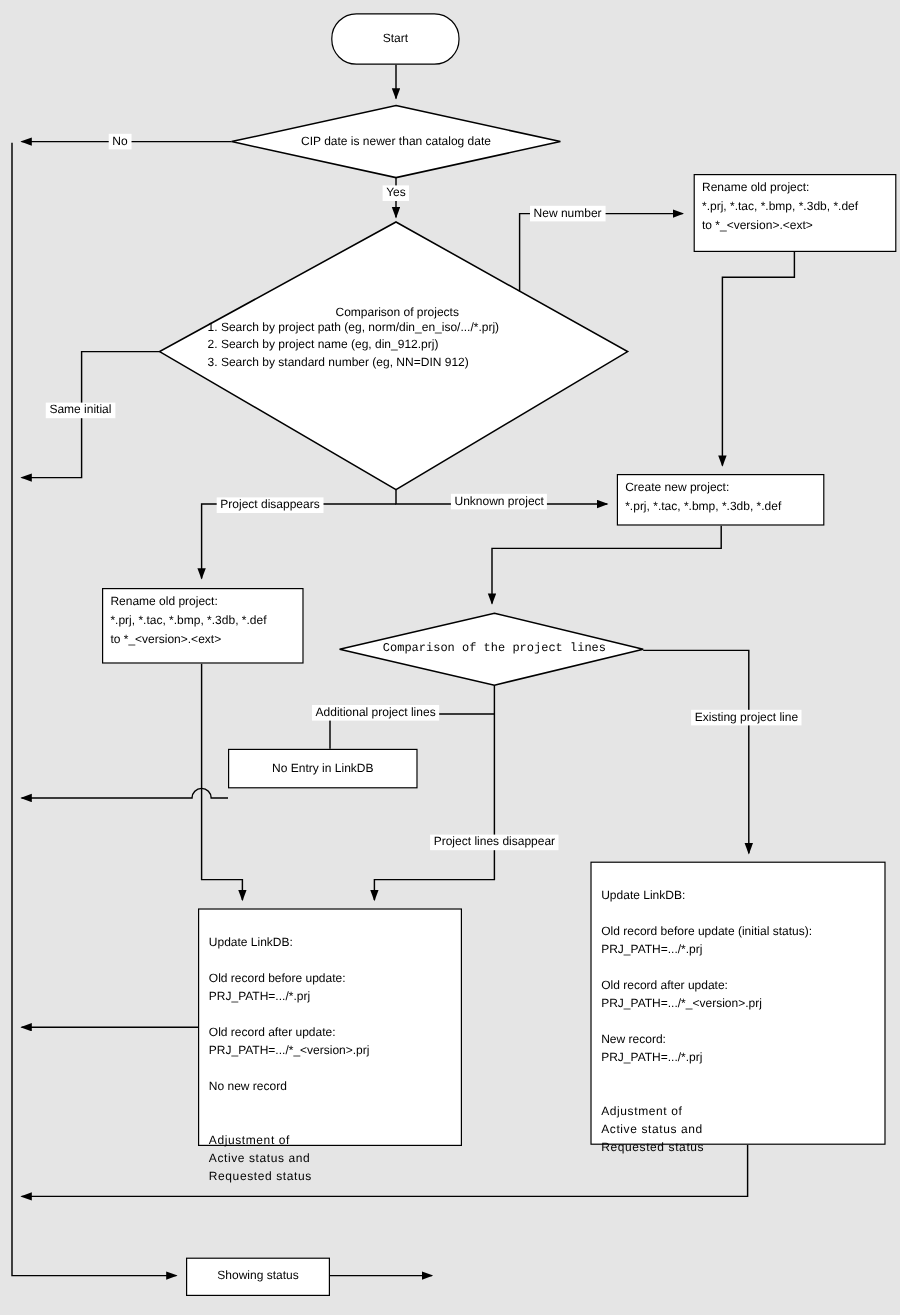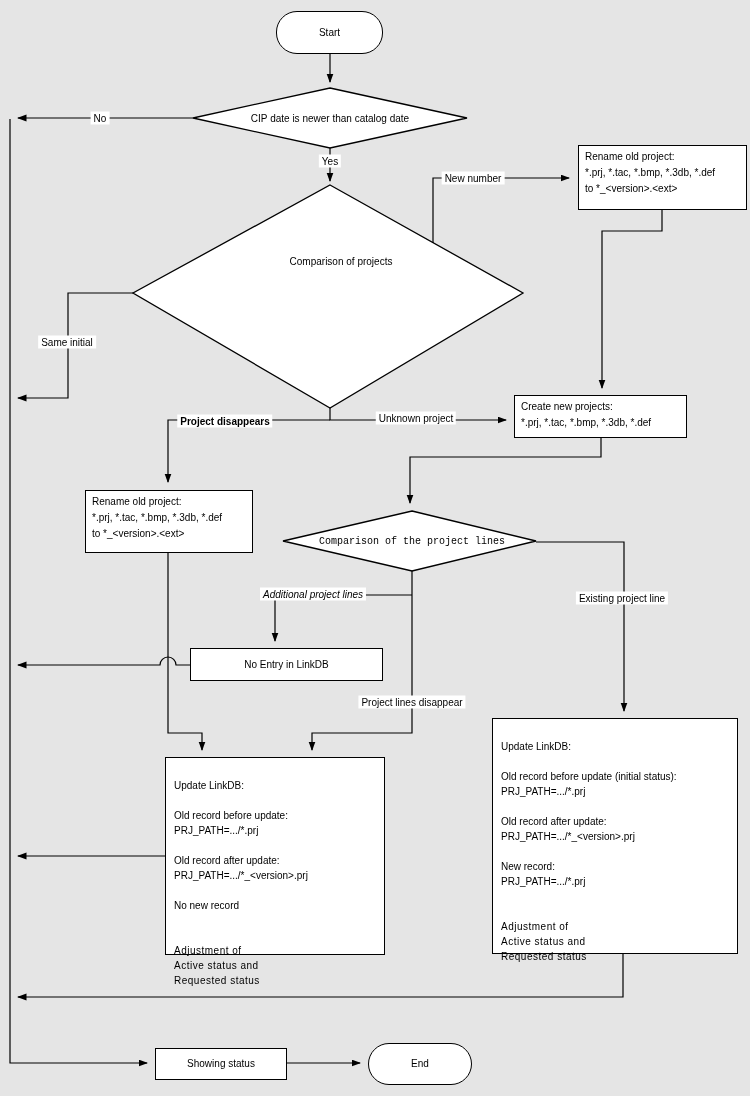--- a/index.html
+++ b/index.html
@@ -60,35 +60,37 @@
     <path d="M412,595 L275,595 L275,641" marker-end="url(#arr)"></path>
     <path d="M412,571 L412,733 L312,733 L312,750" marker-end="url(#arr)"></path>
     <path d="M190,665 L176,665 A8,8 0 0 0 160,665 L18,665" marker-end="url(#arr)"></path>
     <path d="M168,553 L168,733 L202,733 L202,750" marker-end="url(#arr)"></path>
     <path d="M165,856 L18,856" marker-end="url(#arr)"></path>
     <path d="M623,954 L623,997 L18,997" marker-end="url(#arr)"></path>
     <path d="M275,1063 L360,1063" marker-end="url(#arr)"></path>
   </svg>
 
   <div class="node term" style="left:276px;top:11px;width:107px;height:43px;">Start</div>
-  <div class="node term" style="left:368px;top:1043px;width:104px;height:42px;">End</div>
 
   <div class="dlbl" style="left:330px;top:118px;">CIP date is newer than catalog date</div>
-  <div class="dlbl" style="left:341px;top:261px;">Comparison of projects</div>
+  <div class="dlbl" style="left:331px;top:261px;">Comparison of projects</div>
+  <div class="ditems" style="left:173px;top:267px;width:330px;">1. Search by project path (eg, norm/din_en_iso/.../*.prj)
+2. Search by project name (eg, din_912.prj)
+3. Search by standard number (eg, NN=DIN 912)</div>
   <div class="dlbl" style="left:412px;top:541px;font-family:Liberation Mono, monospace;">Comparison of the project lines</div>
 
   <div class="node" style="left:578px;top:145px;width:169px;height:65px;">Rename old project:
 *.prj, *.tac, *.bmp, *.3db, *.def
 to *_&lt;version&gt;.&lt;ext&gt;</div>
-  <div class="node" style="left:514px;top:395px;width:173px;height:43px;">Create new projects:
+  <div class="node" style="left:514px;top:395px;width:173px;height:43px;">Create new project:
 *.prj, *.tac, *.bmp, *.3db, *.def</div>
   <div class="node" style="left:85px;top:490px;width:168px;height:63px;">Rename old project:
 *.prj, *.tac, *.bmp, *.3db, *.def
 to *_&lt;version&gt;.&lt;ext&gt;</div>
-  <div class="node ctr" style="left:190px;top:648px;width:193px;height:33px;">No Entry in LinkDB</div>
+  <div class="node ctr" style="left:190px;top:624px;width:158px;height:33px;">No Entry in LinkDB</div>
 
   <div class="node upd" style="left:165px;top:757px;width:220px;height:198px;">
     <div class="body">Update LinkDB:
 
 Old record before update:
 PRJ_PATH=.../*.prj
 
 Old record after update:
 PRJ_PATH=.../*_&lt;version&gt;.prj
 
@@ -107,25 +109,25 @@
 Old record after update:
 PRJ_PATH=.../*_&lt;version&gt;.prj
 
 New record:
 PRJ_PATH=.../*.prj</div>
     <div class="foot">Adjustment of
 Active status and
 Requested status</div>
   </div>
 
-  <div class="node ctr" style="left:155px;top:1048px;width:132px;height:32px;">Showing status</div>
+  <div class="node ctr" style="left:155px;top:1048px;width:120px;height:32px;">Showing status</div>
 
   <div class="lbl" style="left:100px;top:118px;">No</div>
   <div class="lbl" style="left:330px;top:161px;">Yes</div>
   <div class="lbl" style="left:473px;top:178px;">New number</div>
   <div class="lbl" style="left:67px;top:342px;">Same initial</div>
-  <div class="lbl" style="left:225px;top:421px;font-weight:bold;">Project disappears</div>
+  <div class="lbl" style="left:225px;top:421px;">Project disappears</div>
   <div class="lbl" style="left:416px;top:418px;">Unknown project</div>
-  <div class="lbl" style="left:313px;top:594px;font-style:italic;">Additional project lines</div>
+  <div class="lbl" style="left:313px;top:594px;">Additional project lines</div>
   <div class="lbl" style="left:412px;top:702px;">Project lines disappear</div>
   <div class="lbl" style="left:622px;top:598px;">Existing project line</div>
 
 </div>
 
 </body></html>

